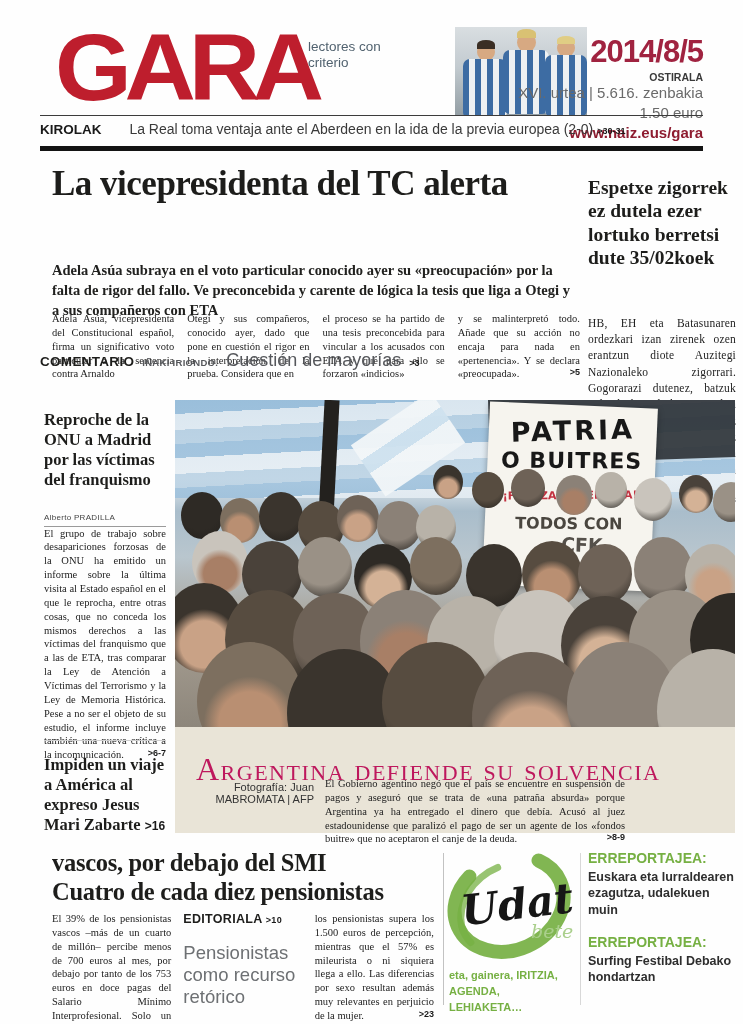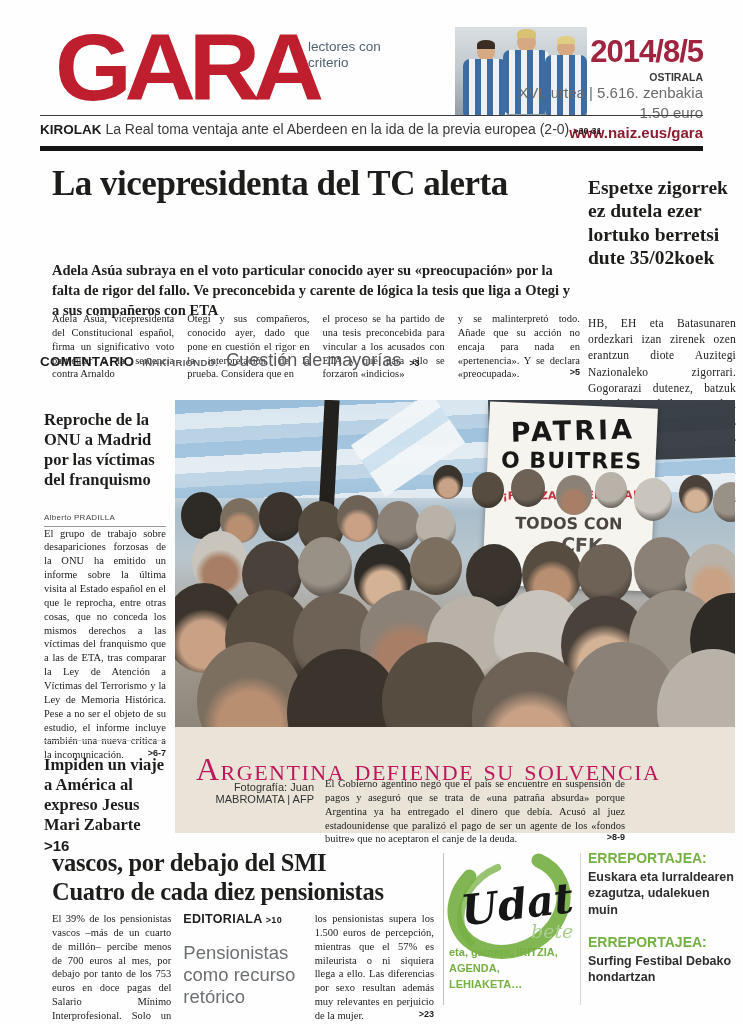--- a/index.html
+++ b/index.html
@@ -29,21 +29,21 @@
   .phead { position:absolute; border-radius:50%; background:#d7a982; }
   .hair { position:absolute; border-radius:50% 50% 0 0; background:#caa84f; }
   .dateblock { right:40px; top:36px; text-align:right; }
   .bigdate { font-size:31px; font-weight:bold; color:#a02340; line-height:1; letter-spacing:-1px; }
   .dayname { font-size:10.5px; font-weight:bold; color:#3a3a3a; margin-top:4px; }
   .edition, .price { font-size:15px; color:#6a6a6a; line-height:1.35; }
   .website { font-size:15px; font-weight:bold; color:#8e1c30; }
 
   .rule-header { left:40px; top:115px; width:663px; height:1px; background:#3c3c3c; }
   .kirolak { left:40px; top:121px; width:663px; font-size:14px; color:#3a3a3a; }
-  .kirolak .klabel { font-weight:bold; font-size:13.5px; color:#1a1a1a; margin-right:0; }
+  .kirolak .klabel { font-weight:bold; font-size:13.5px; color:#1a1a1a; margin-right:24px; }
   .ref { font-family:"Liberation Sans", sans-serif; font-weight:bold; font-size:9px; color:#1a1a1a; }
   .bar-black { left:40px; top:146px; width:663px; height:5px; background:#141414; }
 
   
   .lead-head {
     left:52px; top:163px; width:545px;
     font-family:"Liberation Serif", serif; font-weight:bold;
     font-size:35px; line-height:1.18; color:#1d1d1b; letter-spacing:-.5px;
   }
   .lead-sub {
@@ -70,21 +70,21 @@
   .basque .body { margin-top:45px; font-size:11.5px; line-height:1.42; letter-spacing:.2px; }
 
   
   .onu { left:44px; top:410px; width:122px; }
   .onu h2, .zabarte h2 { font-family:"Liberation Serif", serif; font-weight:bold;
     font-size:16.5px; line-height:1.22; color:#1d1d1b; }
   .byline { margin-top:22px; padding-bottom:4px; border-bottom:1px solid #9a9a9a;
     font-size:8px; color:#444; letter-spacing:.3px; }
   .onu .body { margin-top:0; }
   .zabarte { left:44px; top:740px; width:122px; border-top:1px solid #cfcfcf; padding-top:14px; }
-  .zabarte .ref { font-size:15px; }
+  .zabarte .ref { font-size:12px; }
 
   
   .photo { left:175px; top:400px; width:560px; height:327px; overflow:hidden;
     background:linear-gradient(180deg,#8fb6d4 0%,#c7dbea 14%,#e8eef2 24%,#a9bdcb 34%,#b9c6ce 48%,#a79f93 70%,#8d867b 100%); }
   .flagband { position:absolute; left:0; top:0; width:100%; height:30%;
     background:repeating-linear-gradient(177deg,#9cc0dc 0 14px,#e6eef4 14px 30px,#bad2e4 30px 44px); opacity:.85; }
   .darkbanner { position:absolute; right:-12px; top:-8px; width:46%; height:21%;
     background:#30353a; transform:rotate(-2deg); opacity:.92; }
   .banner-smudge { position:absolute; background:#cfd4d6; opacity:.7; border-radius:3px; }
   .pole { position:absolute; left:26%; top:0; width:15px; height:42%; background:#23211e; transform:rotate(3deg); }
@@ -117,21 +117,21 @@
     font-size:24.5px; line-height:1.18; letter-spacing:-.3px; }
   .bottom-cols { left:52px; top:912px; width:382px; display:flex; gap:12px; }
   .bottom-cols > div { flex:1; }
   .edi-label { font-weight:bold; font-size:12.5px; letter-spacing:.3px; }
   .edi-label .ref { font-size:9px; }
   .edi-title { margin-top:16px; font-size:18.5px; line-height:1.18; color:#6d7073; }
   .vrule1 { left:443px; top:853px; width:1px; height:152px; background:#c2c2c2; }
   .vrule2 { left:580px; top:853px; width:1px; height:152px; background:#d8d8d8; }
 
   .udate { left:447px; top:846px; width:128px; height:116px; }
-  .udate-tag { left:449px; top:945px; width:126px; font-size:11px; font-weight:bold;
+  .udate-tag { left:449px; top:968px; width:126px; font-size:11px; font-weight:bold;
     color:#76b043; line-height:1.45; }
 
   .agenda { left:588px; top:850px; width:148px; }
   .agenda .item { margin-bottom:16px; }
   .ag-label { font-size:14px; font-weight:bold; color:#76b043; margin-bottom:3px; }
   .ag-title { font-size:12.5px; font-weight:bold; color:#2e2e2e; line-height:1.3; }
 </style>
 </head>
 <body>
 

